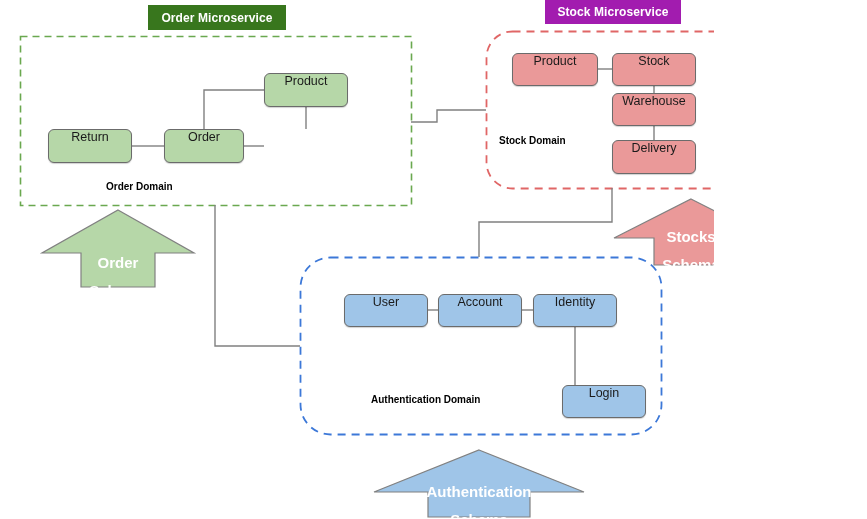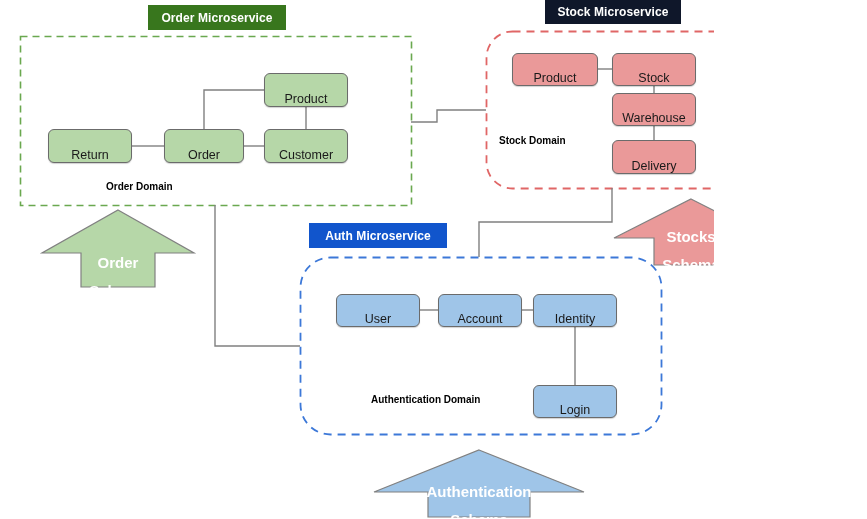--- a/index.html
+++ b/index.html
@@ -29,21 +29,21 @@
     justify-content: center;
     color: #ffffff;
     font-size: 12px;
     font-weight: bold;
     letter-spacing: 0.1px;
     white-space: nowrap;
   }
   .entity {
     position: absolute;
     display: flex;
-    align-items: flex-end;
+    align-items: flex-start;
     justify-content: center;
     border-radius: 6px;
     border: 1px solid #6b6b6b;
     font-size: 12.5px;
     color: #1a1a1a;
     box-sizing: border-box;
     box-shadow: 0 1px 1px rgba(0,0,0,0.18);
   }
   .entity.green { background: #b6d7a8; }
   .entity.red   { background: #ea9999; }
@@ -114,32 +114,29 @@
 
   <div class="entity green" style="left:48px; top:129px; width:84px; height:34px;">
     <span>Return</span>
   </div>
   <div class="entity green" style="left:164px; top:129px; width:80px; height:34px;">
     <span>Order</span>
   </div>
   <div class="entity green" style="left:264px; top:73px; width:84px; height:34px;">
     <span>Product</span>
   </div>
-  <div class="entity green" style="left:264px; top:129px; width:84px; height:34px;">
-    <span>Customer</span>
-  </div>
 
   <div class="domain-label" style="left:106px; top:181px;">Order Domain</div>
 
   <div class="arrow-label" style="left:78px; top:242px; width:80px;">
     <span>Order</span><br>
     <span>Schema</span>
   </div>
 
-  <div class="banner" style="left:545px; top:0px; width:136px; height:24px; background:#0f172a;">
+  <div class="banner" style="left:545px; top:0px; width:136px; height:24px; background:#a21caf;">
     <span>Stock Microservice</span>
   </div>
 
   <div class="entity red" style="left:512px; top:53px; width:86px; height:33px;">
     <span>Product</span>
   </div>
   <div class="entity red" style="left:612px; top:53px; width:84px; height:33px;">
     <span>Stock</span>
   </div>
   <div class="entity red" style="left:612px; top:140px; width:84px; height:34px;">
@@ -149,34 +146,31 @@
     <span>Warehouse</span>
   </div>
 
   <div class="domain-label" style="left:499px; top:135px;">Stock Domain</div>
 
   <div class="arrow-label" style="left:651px; top:216px; width:80px;">
     <span>Stocks</span><br>
     <span>Schema</span>
   </div>
 
-  <div class="banner" style="left:309px; top:223px; width:138px; height:25px; background:#1155cc;">
-    <span>Auth Microservice</span>
-  </div>
 
-  <div class="entity blue" style="left:336px; top:294px; width:84px; height:33px;">
+  <div class="entity blue" style="left:344px; top:294px; width:84px; height:33px;">
     <span>User</span>
   </div>
   <div class="entity blue" style="left:438px; top:294px; width:84px; height:33px;">
     <span>Account</span>
   </div>
   <div class="entity blue" style="left:533px; top:294px; width:84px; height:33px;">
     <span>Identity</span>
   </div>
-  <div class="entity blue" style="left:533px; top:385px; width:84px; height:33px;">
+  <div class="entity blue" style="left:562px; top:385px; width:84px; height:33px;">
     <span>Login</span>
   </div>
 
   <div class="domain-label" style="left:371px; top:394px;">Authentication Domain</div>
 
   <div class="arrow-label" style="left:419px; top:471px; width:120px;">
     <span>Authentication</span><br>
     <span>Schema</span>
   </div>
 

